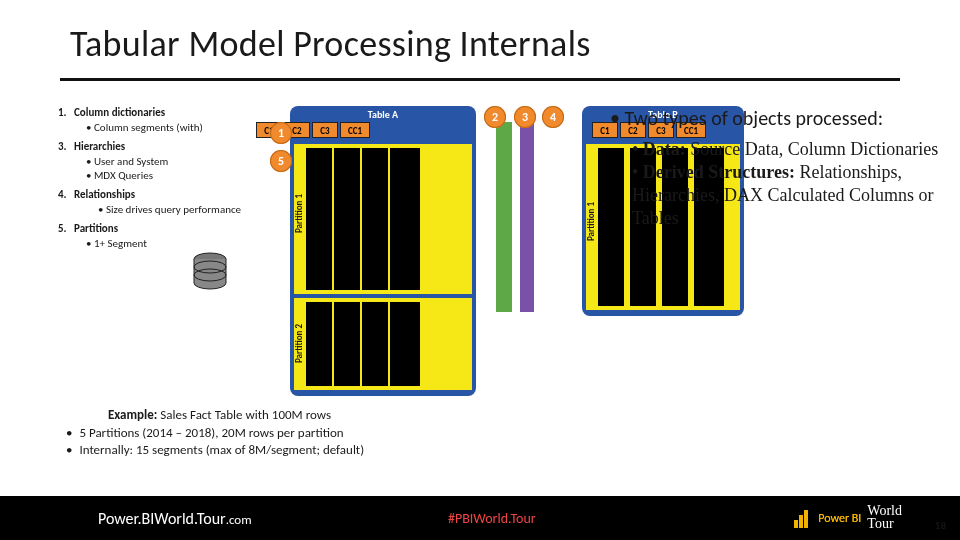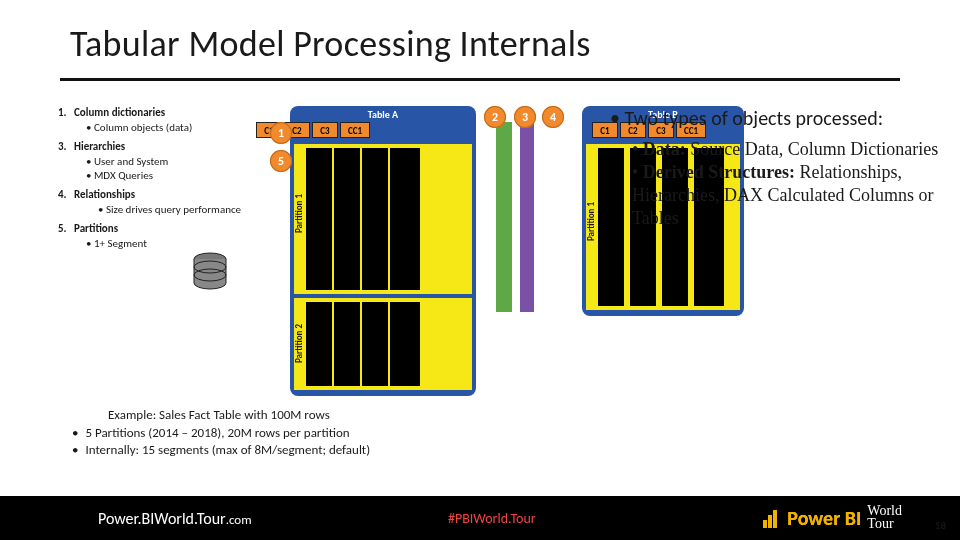--- a/index.html
+++ b/index.html
@@ -62,50 +62,50 @@
 
   
   .right { position: absolute; left: 610px; top: 106px; width: 340px; font-size: 20px; line-height: 1.28; }
   .right ul { list-style: none; }
   .right > ul > li::before { content: "• "; }
   .right ul ul { margin-left: 22px; margin-top: 6px; font-size: 18px; font-family: Liberation Serif, serif; }
   .right ul ul li::before { content: "• "; }
 
   
   .example { position: absolute; left: 64px; top: 406px; width: 510px; font-size: 13px; line-height: 1.35; }
-  .example .hd { font-weight: 400; padding-left: 44px; }
-  .example ul { list-style: none; margin-left: 20px; }
+  .example .hd { font-weight: 700; padding-left: 44px; }
+  .example ul { list-style: none; margin-left: 14px; }
   .example ul li::before { content: "• "; margin-left: -12px; padding-right: 4px; }
 
   
   .footer { position: absolute; left: 0; bottom: 0; width: 960px; height: 44px; background: #000; display: flex; align-items: center; }
   .fsite { color: #fff; font-size: 16px; margin-left: 98px; }
   .fsite .suf { font-size: 13px; }
   .fhash { color: #ef4444; font-size: 14px; position: absolute; left: 448px; }
   .flogo { position: absolute; right: 58px; display: flex; align-items: center; gap: 6px; }
-  .flogo .pbi { font-size: 20px; font-weight: 700; background: linear-gradient(90deg,#F2B300,#F2B300); -webkit-background-clip: text; color: #F2B300; }
+  .flogo .pbi { font-size: 12px; font-weight: 400; background: linear-gradient(90deg,#F2B300,#F2B300); -webkit-background-clip: text; color: #F2B300; }
   .flogo .wt { font-family: cursive; font-size: 14px; color: #fff; line-height: 0.9; }
   .flogo .wt .w { display: block; }
   .pagenum { position: absolute; right: 14px; bottom: 8px; font-size: 11px; }
   .logo-mark { width: 18px; height: 18px; }
   .logo-mark .bar { display:inline-block; background:#F2B300; width:4px; margin-right:1px; vertical-align:bottom; }
 </style>
 </head>
 <body>
 
 <div class="slide">
 
   <div class="title">Tabular Model Processing Internals</div>
   <div class="rule"></div>
 
   <div class="leftlist">
     <ol>
       <li><span class="num">1.</span><span class="lbl">Column dictionaries</span>
         <ul>
-            <li>Column objects (data)</li>
+            <li>Column segments (with)</li>
           </ul>
       </li>
       <li><span class="num">3.</span><span class="lbl">Hierarchies</span>
         <ul>
             <li>User and System</li>
             <li>MDX Queries</li>
           </ul>
       </li>
       <li><span class="num">4.</span><span class="lbl">Relationships</span>
         <ul class="nested">

